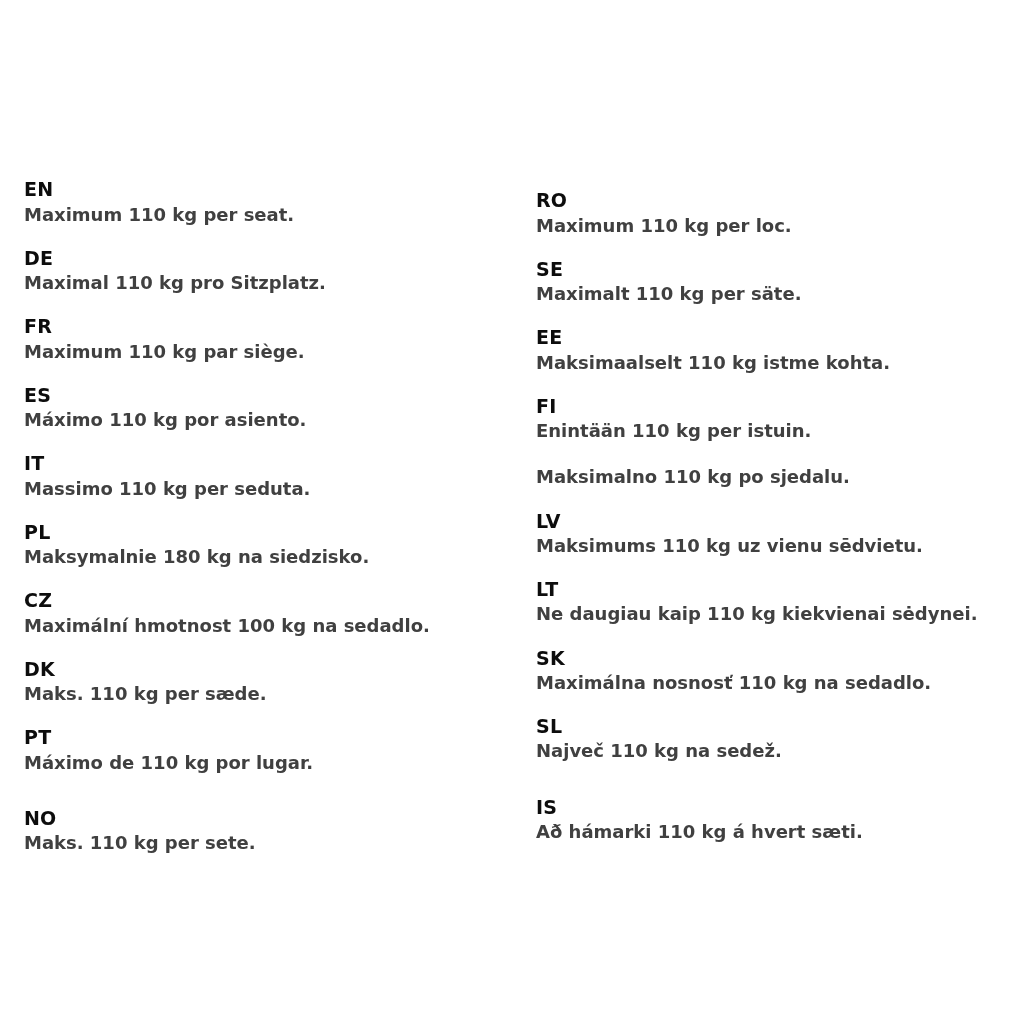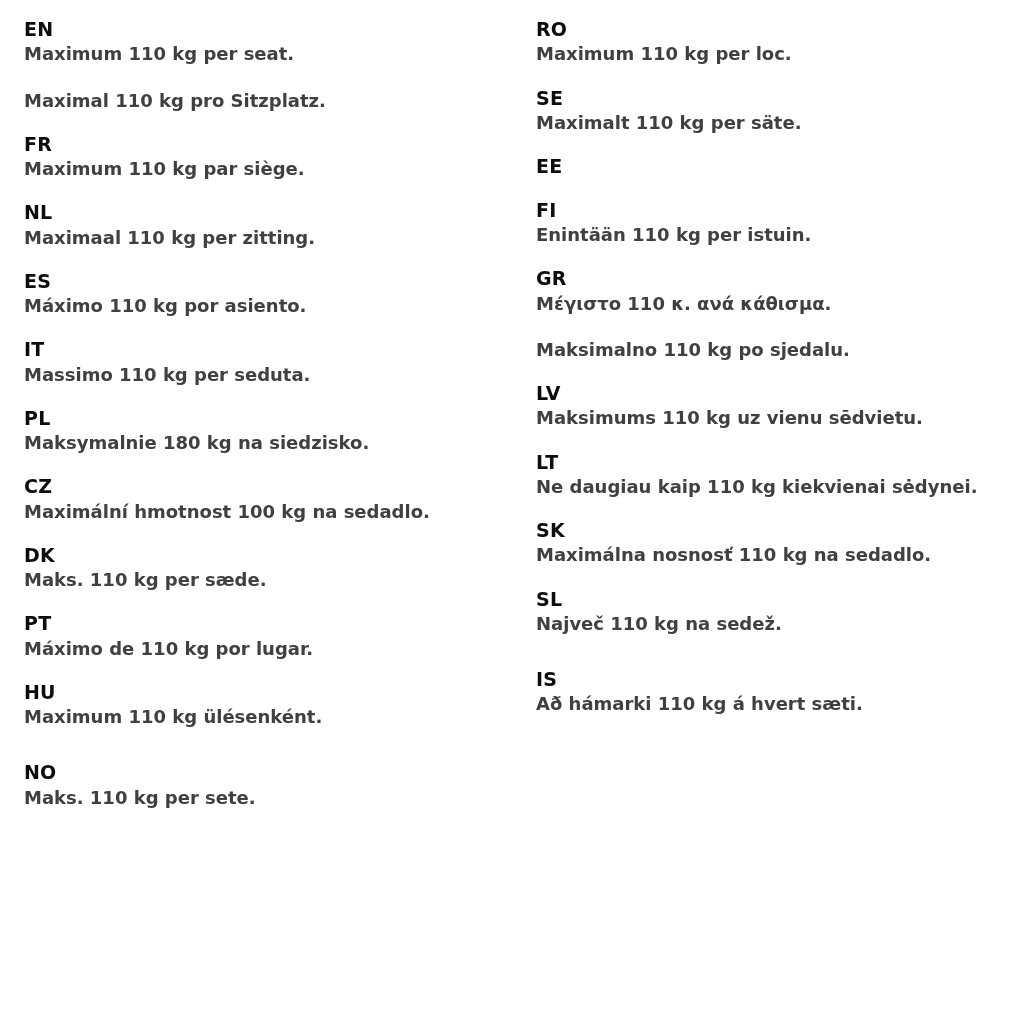--- a/index.html
+++ b/index.html
@@ -14,21 +14,21 @@
     color: #111111;
     overflow: hidden;
   }
   .sheet {
     box-sizing: border-box;
     width: 1024px;
     height: 1024px;
     padding: 18px 24px 10px 24px;
     display: flex;
     flex-direction: row;
-    align-items: flex-start;
+    align-items: center;
   }
   .column {
     box-sizing: border-box;
     width: 50%;
     display: flex;
     flex-direction: column;
   }
   .column.left {
     padding-right: 18px;
   }
@@ -64,32 +64,29 @@
 <div class="sheet">
 
   <div class="column left">
 
     <div class="entry">
       <div class="lang-code">EN</div>
       <div class="lang-text">Maximum 110 kg per seat.</div>
     </div>
 
     <div class="entry">
+      <div class="lang-code">DE</div>
       <div class="lang-text">Maximal 110 kg pro Sitzplatz.</div>
     </div>
 
     <div class="entry">
       <div class="lang-code">FR</div>
       <div class="lang-text">Maximum 110 kg par siège.</div>
     </div>
 
-    <div class="entry">
-      <div class="lang-code">NL</div>
-      <div class="lang-text">Maximaal 110 kg per zitting.</div>
-    </div>
 
     <div class="entry">
       <div class="lang-code">ES</div>
       <div class="lang-text">Máximo 110 kg por asiento.</div>
     </div>
 
     <div class="entry">
       <div class="lang-code">IT</div>
       <div class="lang-text">Massimo 110 kg per seduta.</div>
     </div>
@@ -107,24 +104,20 @@
     <div class="entry">
       <div class="lang-code">DK</div>
       <div class="lang-text">Maks. 110 kg per sæde.</div>
     </div>
 
     <div class="entry">
       <div class="lang-code">PT</div>
       <div class="lang-text">Máximo de 110 kg por lugar.</div>
     </div>
 
-    <div class="entry">
-      <div class="lang-code">HU</div>
-      <div class="lang-text">Maximum 110 kg ülésenként.</div>
-    </div>
 
     <div class="entry">
       <div class="lang-code">NO</div>
       <div class="lang-text">Maks. 110 kg per sete.</div>
     </div>
 
   </div>
 
   <div class="column right">
 
@@ -134,31 +127,28 @@
     </div>
 
     <div class="entry">
       <div class="lang-code">SE</div>
       <div class="lang-text">Maximalt 110 kg per säte.</div>
     </div>
 
 
     <div class="entry">
       <div class="lang-code">EE</div>
+      <div class="lang-text">Maksimaalselt 110 kg istme kohta.</div>
     </div>
 
     <div class="entry">
       <div class="lang-code">FI</div>
       <div class="lang-text">Enintään 110 kg per istuin.</div>
     </div>
 
-    <div class="entry">
-      <div class="lang-code">GR</div>
-      <div class="lang-text">Μέγιστο 110 κ. ανά κάθισμα.</div>
-    </div>
 
     <div class="entry">
       <div class="lang-text">Maksimalno 110 kg po sjedalu.</div>
     </div>
 
     <div class="entry">
       <div class="lang-code">LV</div>
       <div class="lang-text">Maksimums 110 kg uz vienu sēdvietu.</div>
     </div>
 

